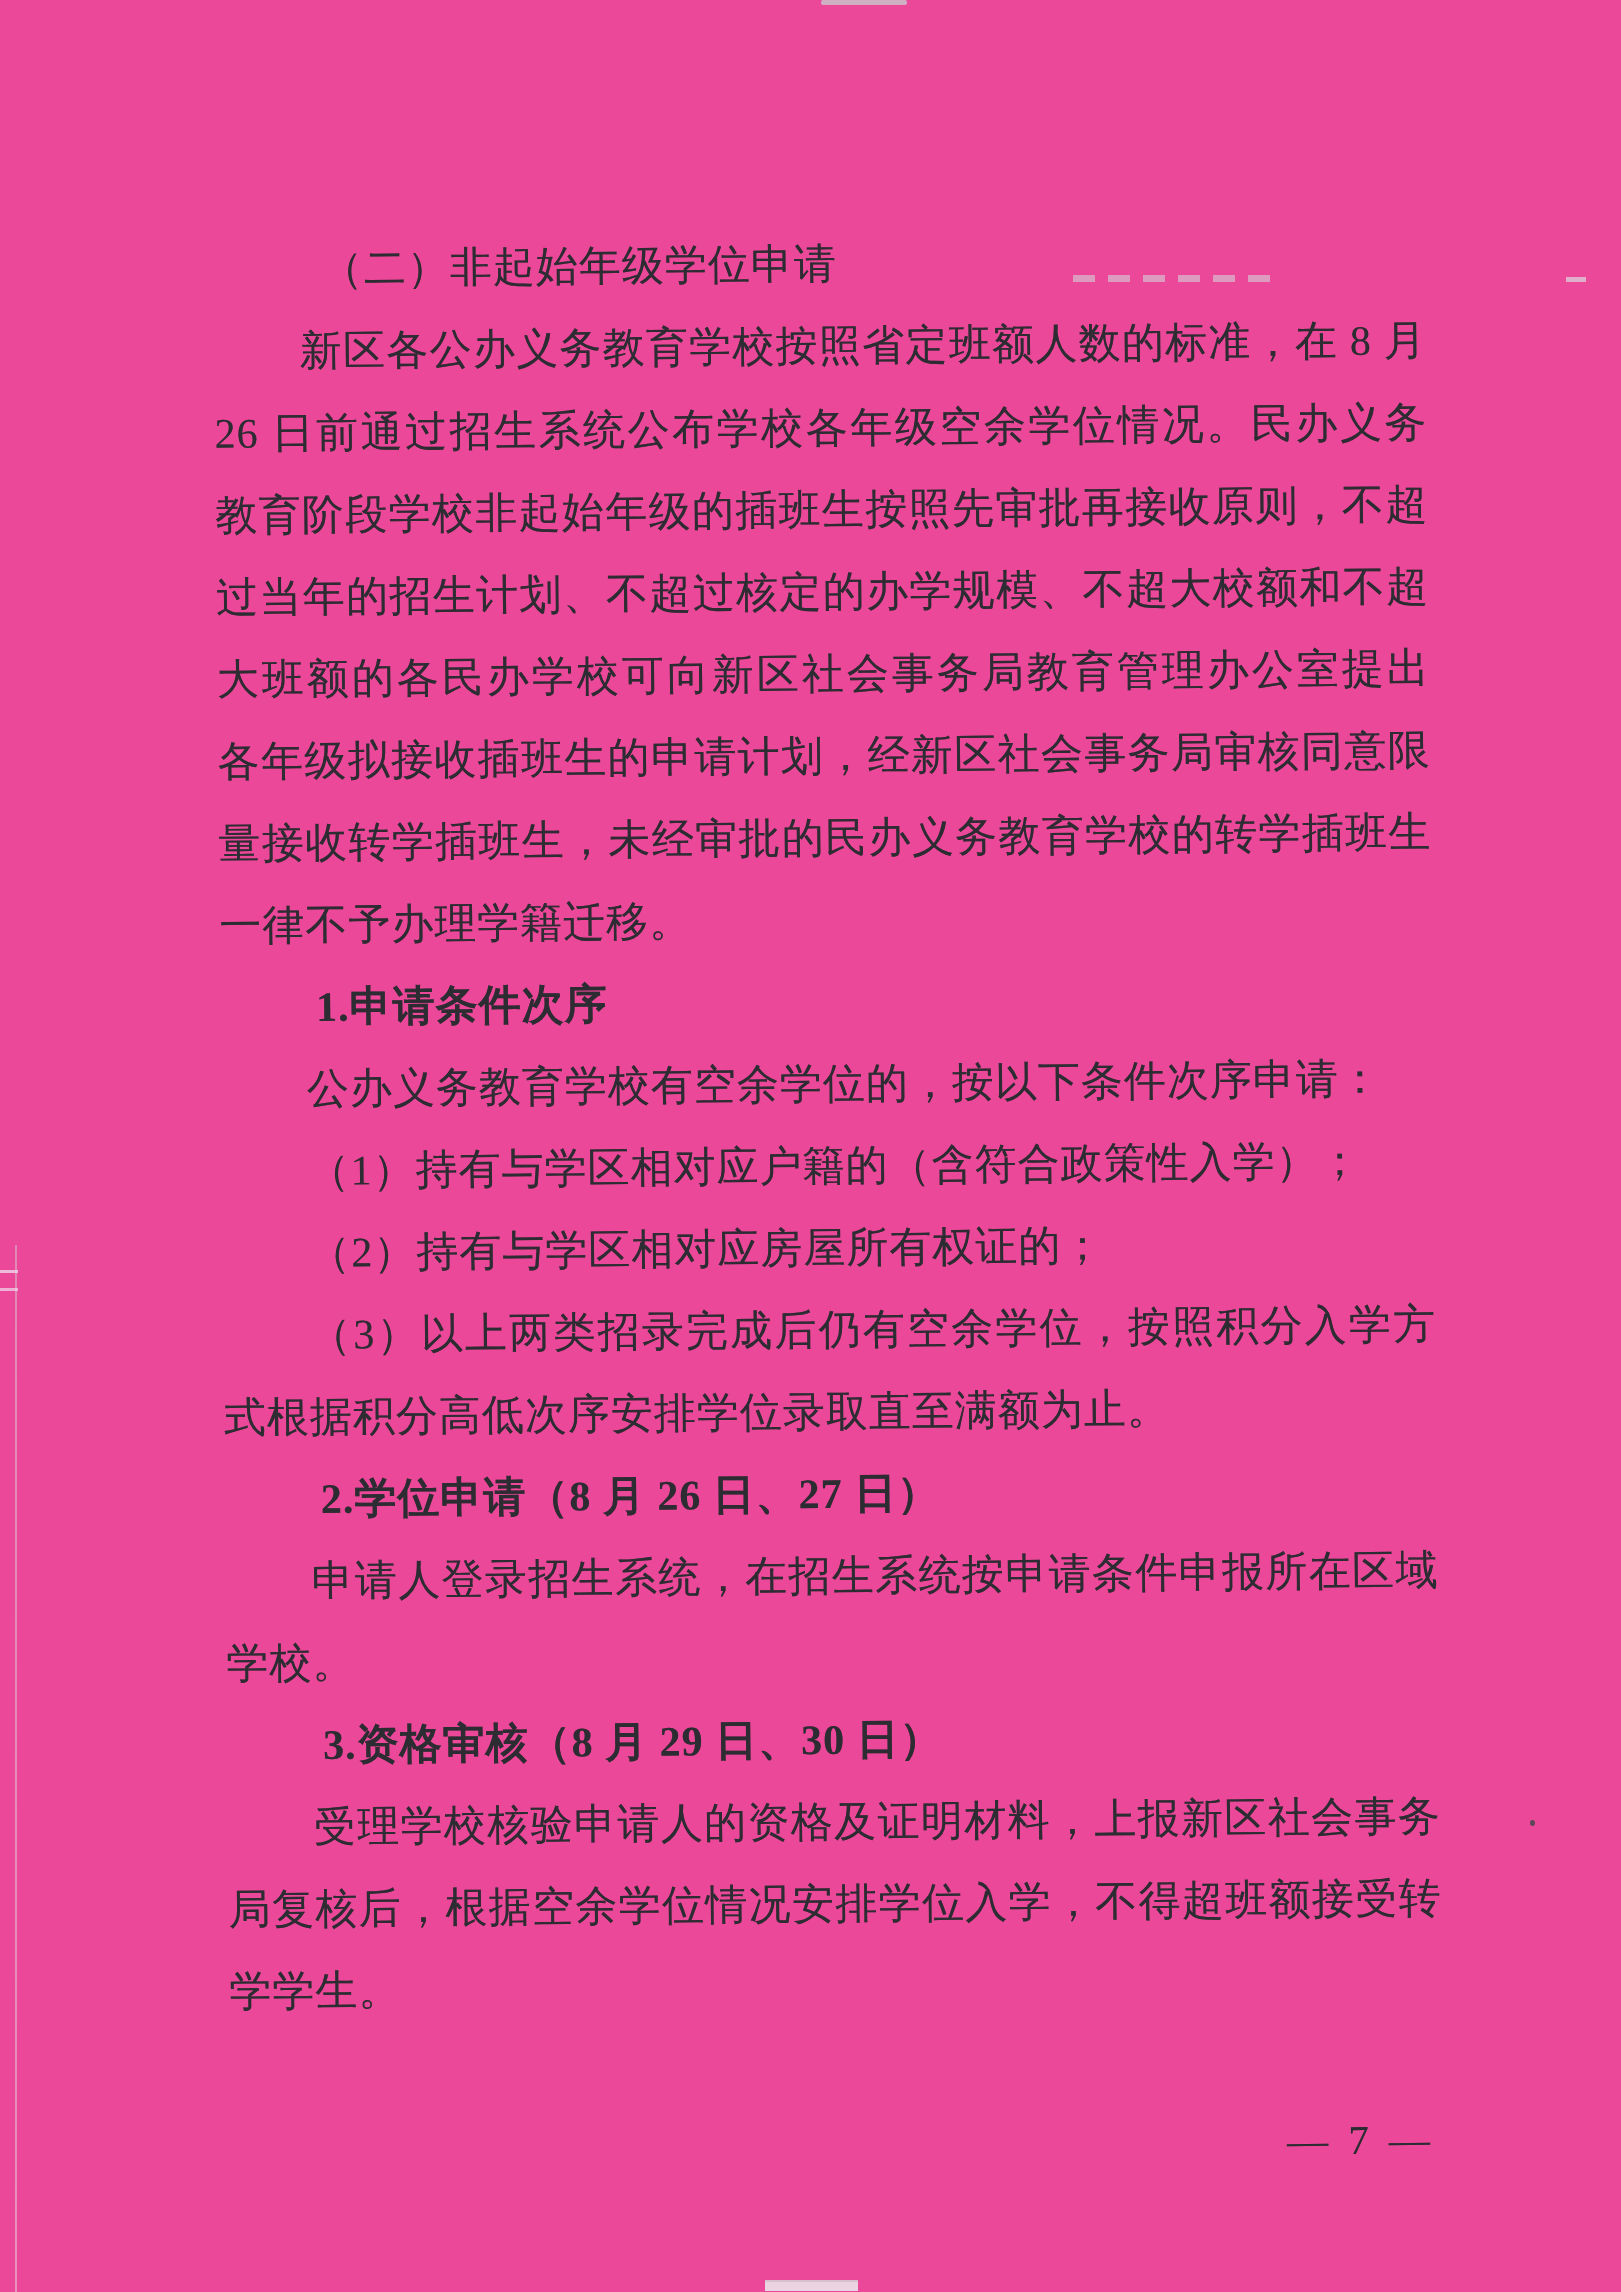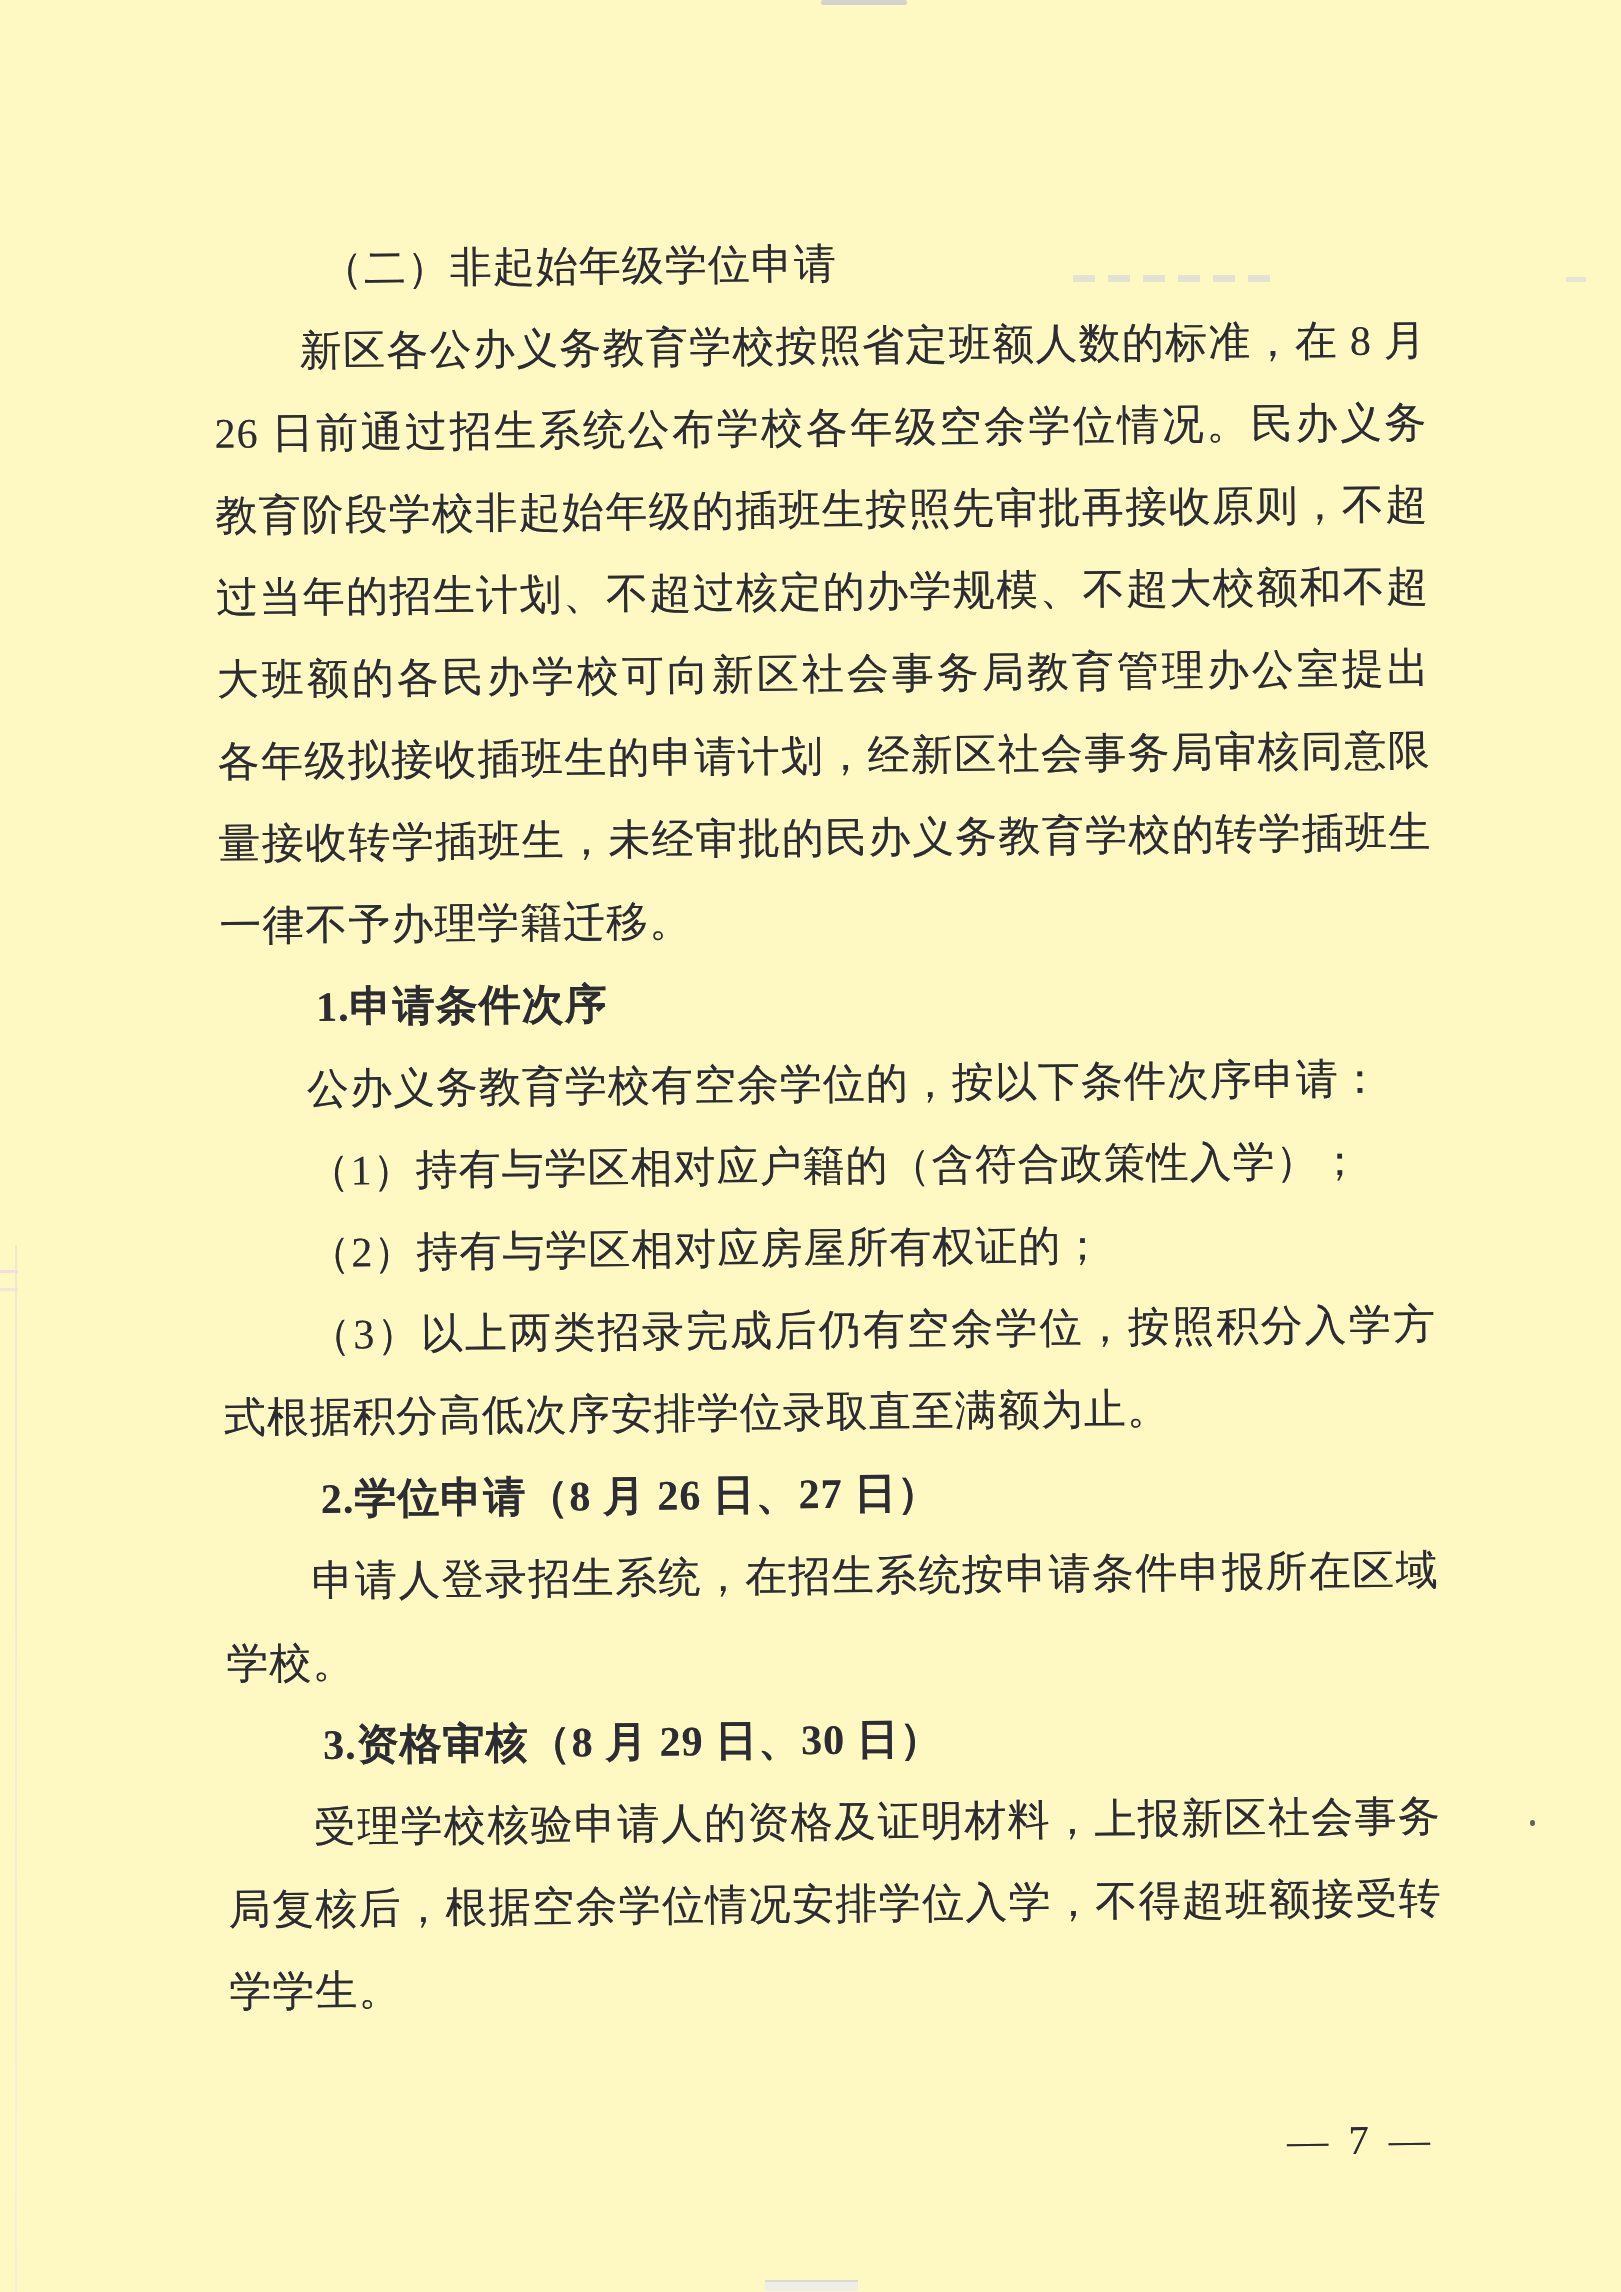--- a/index.html
+++ b/index.html
@@ -1,20 +1,20 @@
 <!DOCTYPE html>
 <html><head>
 <meta charset="utf-8">
 <style>
   html, body { margin: 0; padding: 0; background: #e9e9e9; }
   .page {
     position: relative;
     width: 1621px;
     height: 2293px;
-    background: #fef9c3;
+    background: #ec4899;
     overflow: hidden;
     font-family: "Liberation Serif", "DejaVu Serif", serif;
   }
   .doc-layer {
     position: absolute;
     left: 221px;
     top: 223px;
     width: 1213px;
     height: 1960px;
     transform: rotate(-0.55deg);

